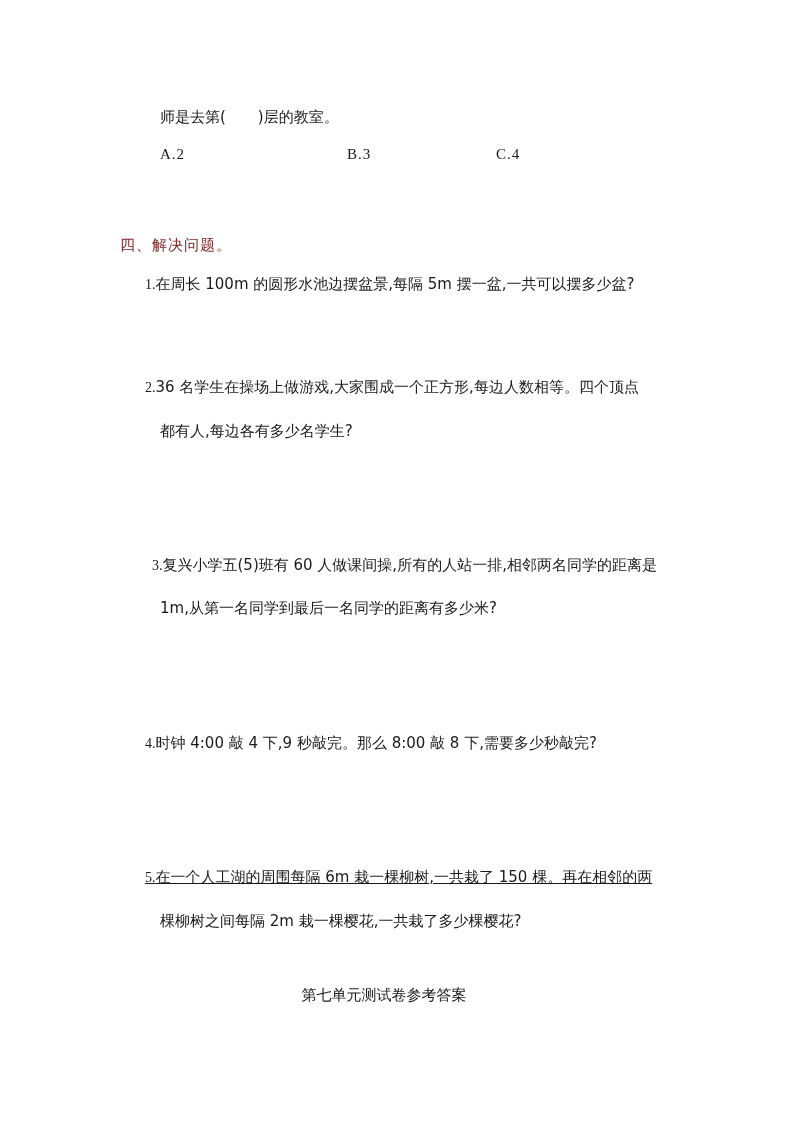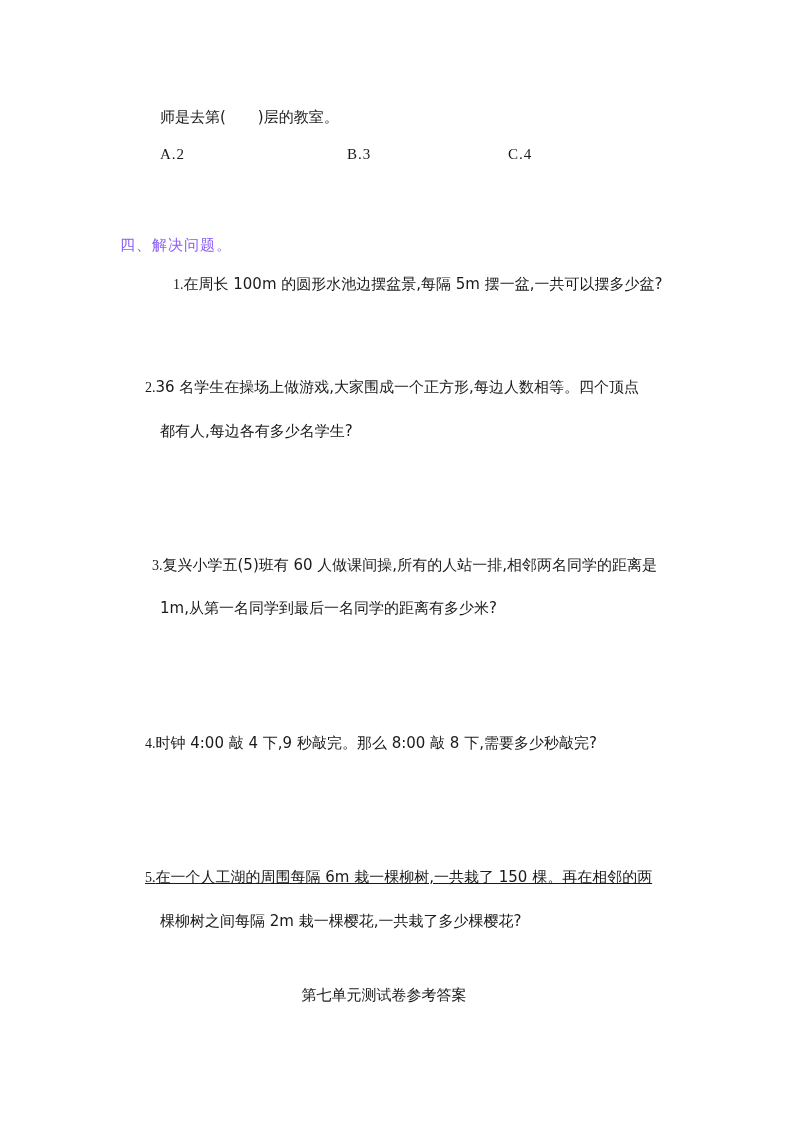--- a/index.html
+++ b/index.html
@@ -19,21 +19,21 @@
       position: absolute;
       white-space: nowrap;
       font-size: 15px;
       line-height: 20px;
     }
     .serif {
       font-family: "Liberation Serif", "DejaVu Serif", serif;
       font-size: 14px;
     }
     .heading {
-      color: #8b5cf6;
+      color: #7f1d1d;
       font-family: "DejaVu Serif", "Liberation Serif", serif;
       font-size: 15px;
       letter-spacing: 1px;
     }
     .opt {
       position: absolute;
       font-family: "Liberation Serif", "DejaVu Serif", serif;
       font-size: 15px;
       line-height: 20px;
       letter-spacing: 1px;
@@ -53,25 +53,25 @@
   </style>
 </head>
 <body>
 
 <div class="line" style="left:160px; top:107px;">
   <span>师是去第(</span><span class="paren-gap"></span><span>)层的教室。</span>
 </div>
 
 <div class="opt" style="left:160px; top:144px;">A.2</div>
 <div class="opt" style="left:347px; top:144px;">B.3</div>
-<div class="opt" style="left:496px; top:144px;margin-left:12px;">C.4</div>
+<div class="opt" style="left:496px; top:144px;">C.4</div>
 
 <div class="line heading" style="left:120px; top:235px;">四、解决问题。</div>
 
-<div class="line" style="left:145px; top:274px;margin-left:28px;">
+<div class="line" style="left:145px; top:274px;">
   <span class="serif">1.</span><span>在周长 100m 的圆形水池边摆盆景,每隔 5m 摆一盆,一共可以摆多少盆?</span>
 </div>
 
 <div class="line" style="left:145px; top:377px;">
   <span class="serif">2.</span><span>36 名学生在操场上做游戏,大家围成一个正方形,每边人数相等。四个顶点</span>
 </div>
 <div class="line" style="left:160px; top:421px;text-align:right;">都有人,每边各有多少名学生?</div>
 
 <div class="line" style="left:145px; top:555px;margin-left:7px;">
   <span class="serif">3.</span><span>复兴小学五(5)班有 60 人做课间操,所有的人站一排,相邻两名同学的距离是</span>

